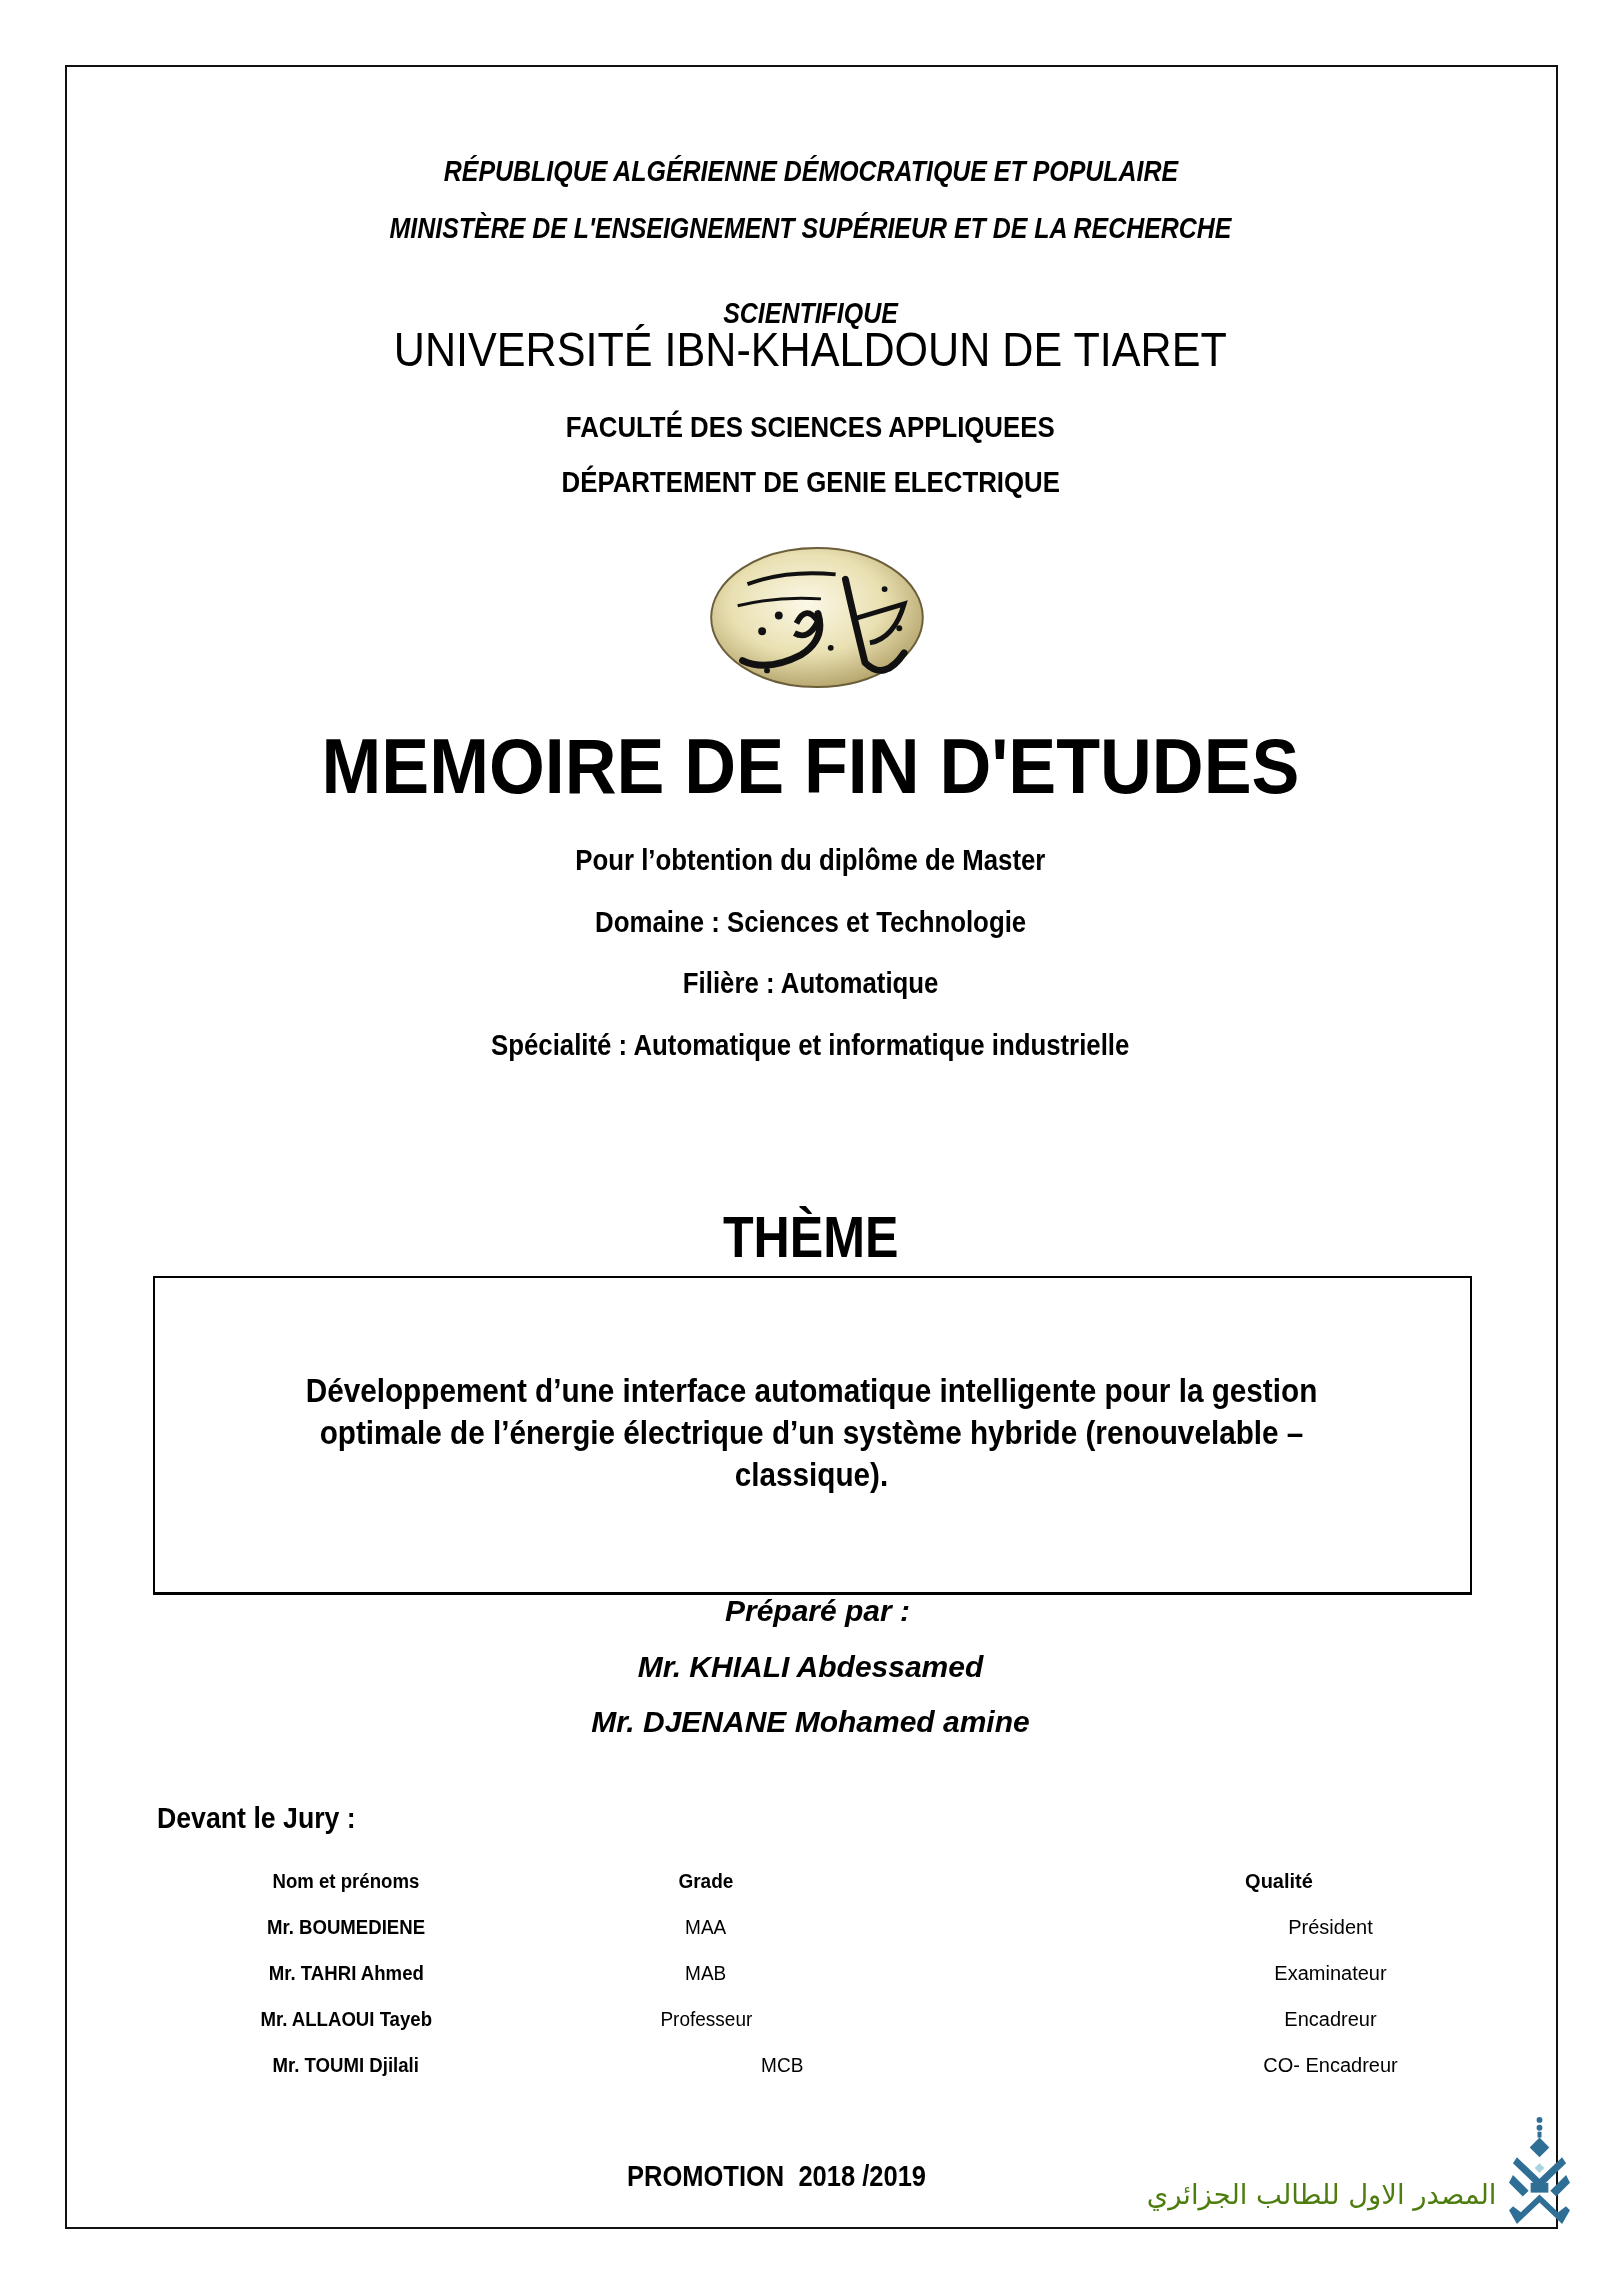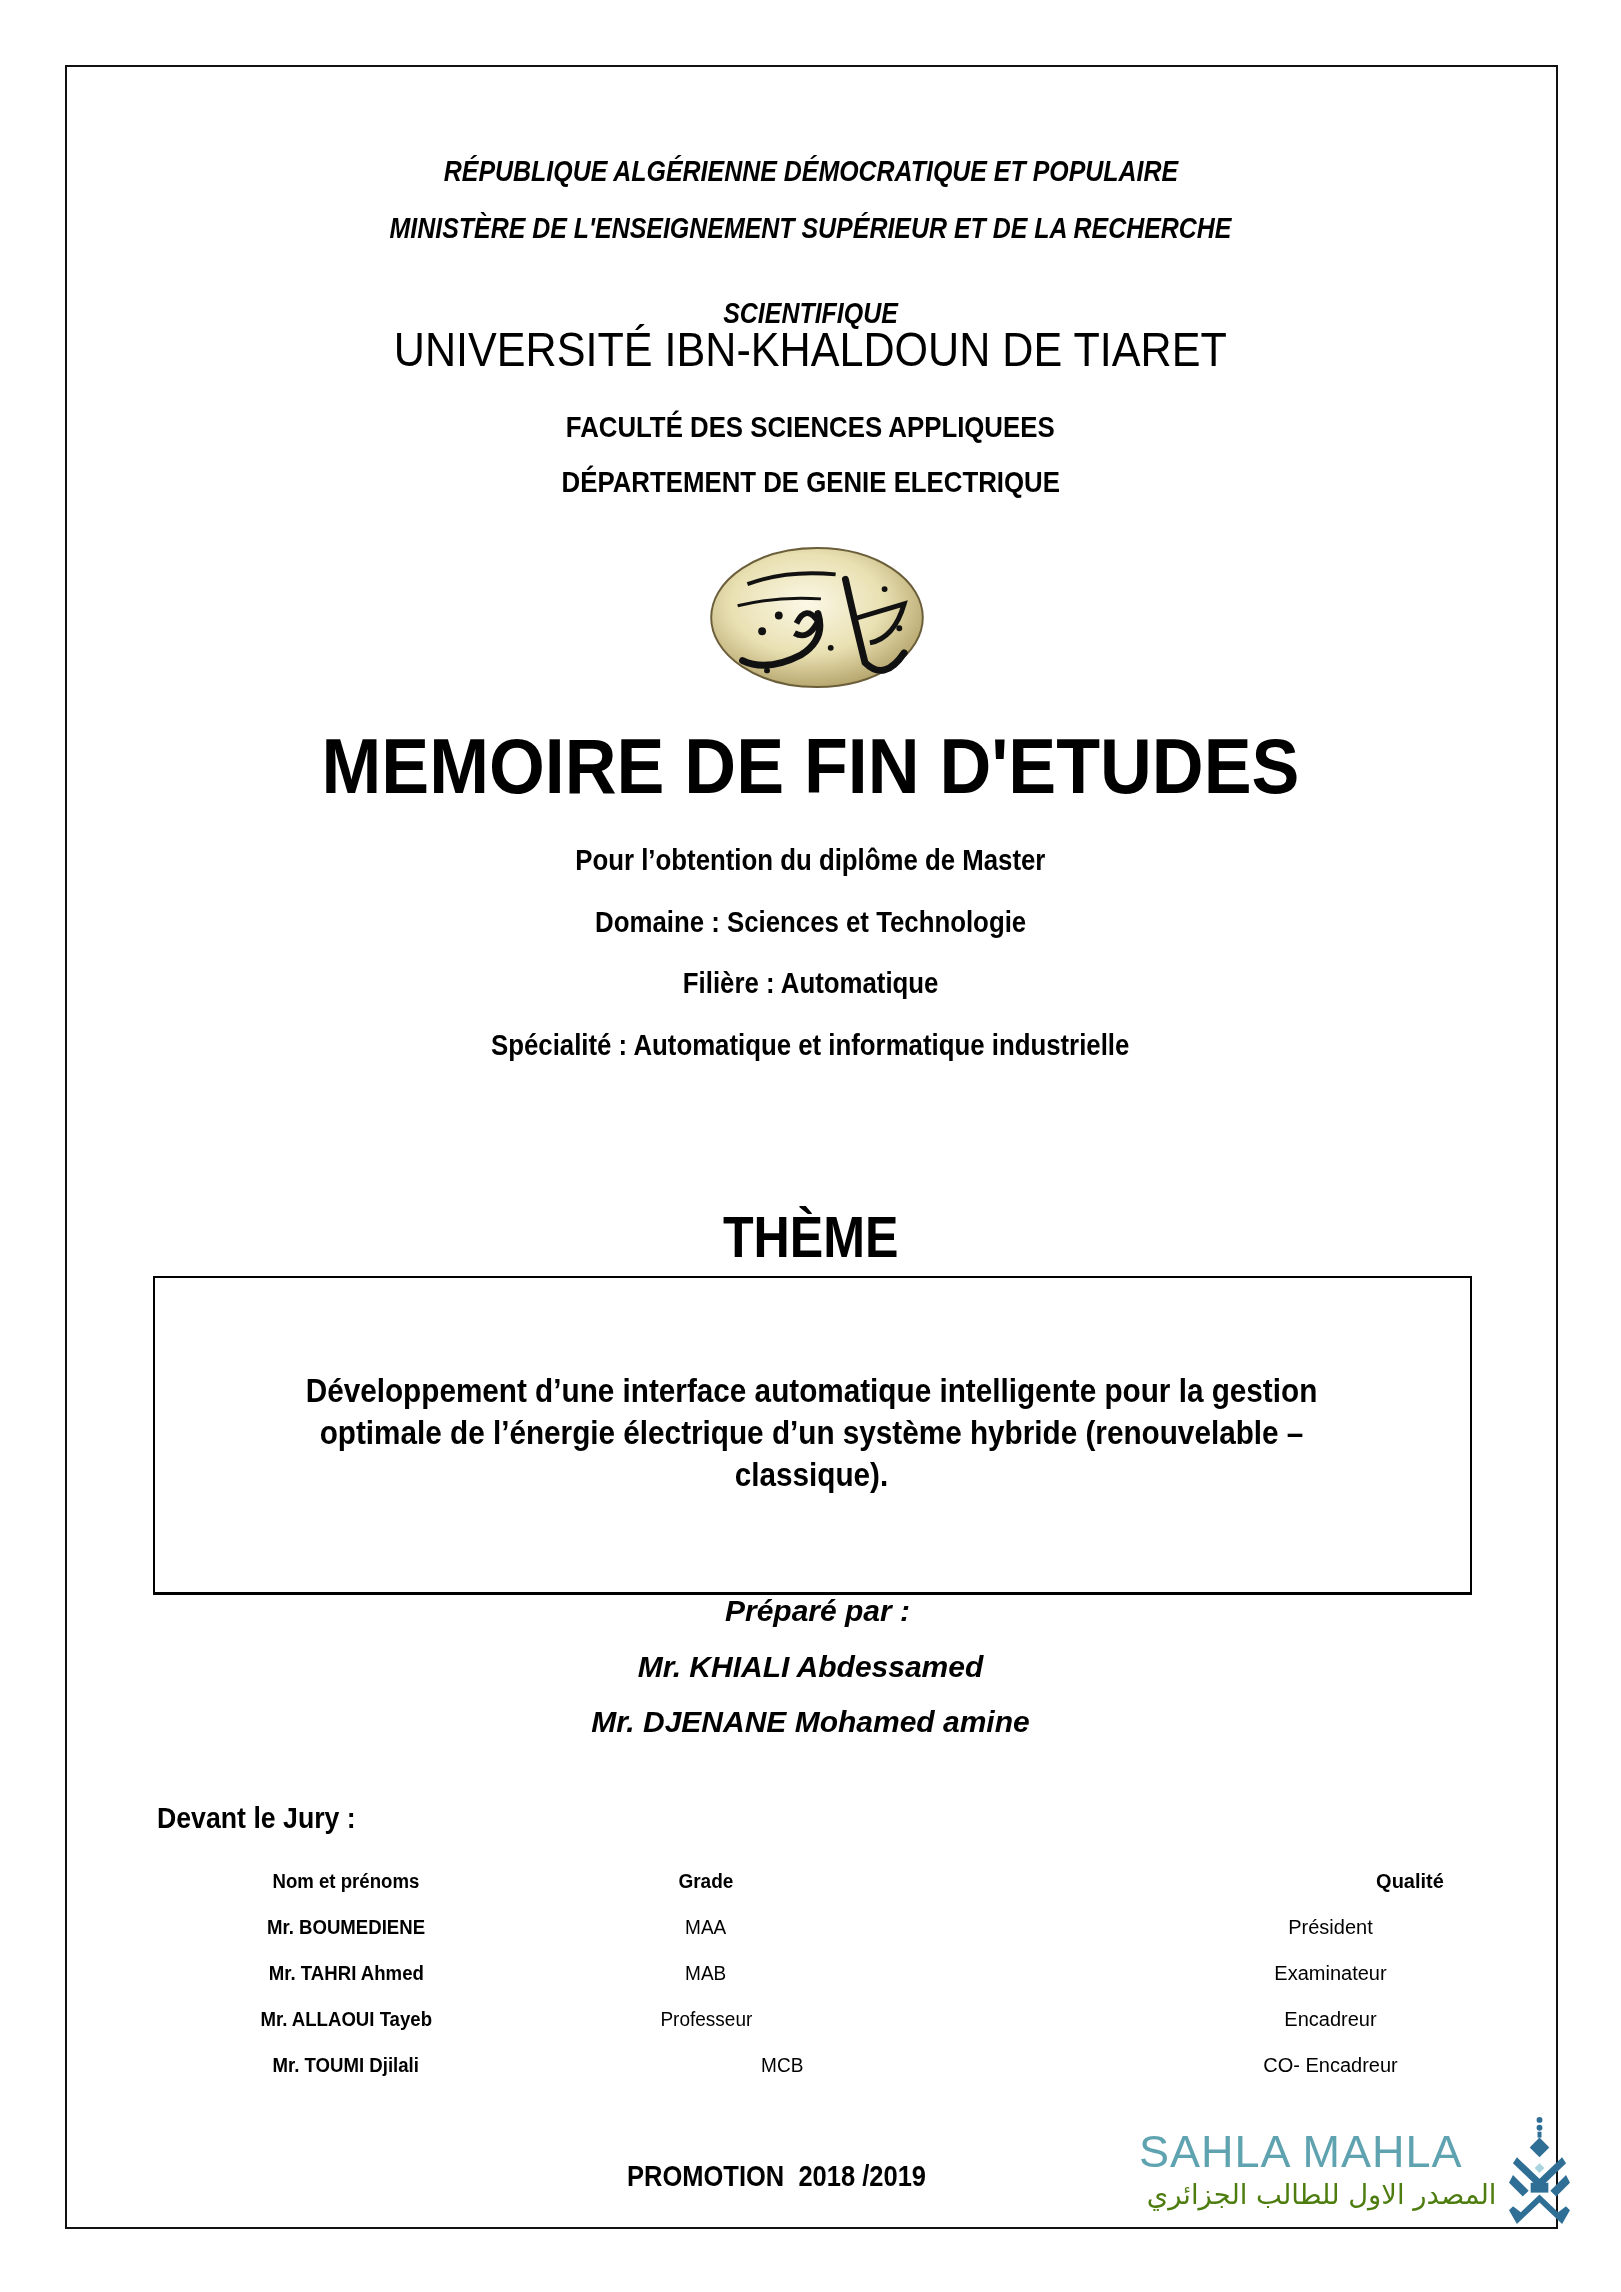--- a/index.html
+++ b/index.html
@@ -29,21 +29,21 @@
   .prep { font-weight:bold; font-style:italic; font-size:30px; }
   .jury-label { position:absolute; left:157px; top:1802px; font-weight:bold; font-size:29px; }
   .jury-label .cond { transform:scaleX(0.92); transform-origin:left center; }
   .tcell { position:absolute; font-size:20px; white-space:nowrap; }
   .col-name { left:199px; width:294px; text-align:center; font-weight:bold; }
   .col-name .cond { transform:scaleX(0.93); }
   .col-grade { left:608px; width:196px; text-align:center; }
   .col-grade .cond { transform:scaleX(0.95); }
   .col-qual { left:1203px; width:255px; text-align:center; }
   .th-bold { font-weight:bold; }
-  .col-qual.th { left:1312px; width:196px; text-align:center; }
+  .col-qual.th { left:1181px; width:196px; text-align:center; }
   .promo { position:absolute; left:627px; top:2159px; font-weight:bold; font-size:30px; white-space:nowrap; }
   .promo .cond { transform:scaleX(0.85); transform-origin:left center; }
   .logo { position:absolute; left:708px; top:545px; width:218px; height:145px; }
   .watermark { position:absolute; left:1139px; top:2114px; width:431px; height:113px; }
   .wm-title { position:absolute; left:0; top:11.8px; font-size:45px; color:#5fa3b0; letter-spacing:1px; white-space:nowrap; }
   .wm-sub { position:absolute; left:7.8px; top:65px; font-size:27.4px; color:#4d7c0f; white-space:nowrap; direction:rtl; unicode-bidi:plaintext; font-family:"DejaVu Sans", sans-serif; }
   .wm-icon { position:absolute; left:370px; top:0; width:61px; height:113px; }
 </style>
 </head>
 <body>
@@ -160,21 +160,20 @@
     <div class="tcell col-grade" style="top:2054px;text-align:right;"><span class="cond">MCB</span></div>
     <div class="tcell col-qual" style="top:2054px;"><span>CO- Encadreur</span></div>
   </div>
 </div>
 
 <div class="promo">
   <span class="cond" style="white-space:pre;">PROMOTION  2018 /2019</span>
 </div>
 
 <div class="watermark">
-  <div class="wm-title">SAHLA MAHLA</div>
   <div class="wm-sub">المصدر الاول للطالب الجزائري</div>
   <svg class="wm-icon" viewBox="0 0 62 115">
     <circle cx="31" cy="6" r="3" fill="#2f6f96"></circle>
     <circle cx="31" cy="14" r="3" fill="#2f6f96"></circle>
     <rect x="29" y="18" width="4" height="6" fill="#2f6f96"></rect>
     <polygon points="31,24 41,34 31,44 21,34" fill="#2f6f96"></polygon>
     <path d="M8 44 L31 66 L54 44 L58 50 L31 76 L4 50 Z" fill="#2f6f96"></path>
     <polygon points="31,50 36,55 31,60 26,55" fill="#a9d4e0"></polygon>
     <path d="M4 62 L20 78 L4 94 L12 100 L31 82 L50 100 L58 94 L42 78 L58 62 L62 70 L48 84 L62 98 L54 112 L31 90 L8 112 L0 98 L14 84 L0 70 Z" fill="#2f6f96"></path>
     <rect x="22" y="70" width="18" height="10" fill="#2f6f96"></rect>

